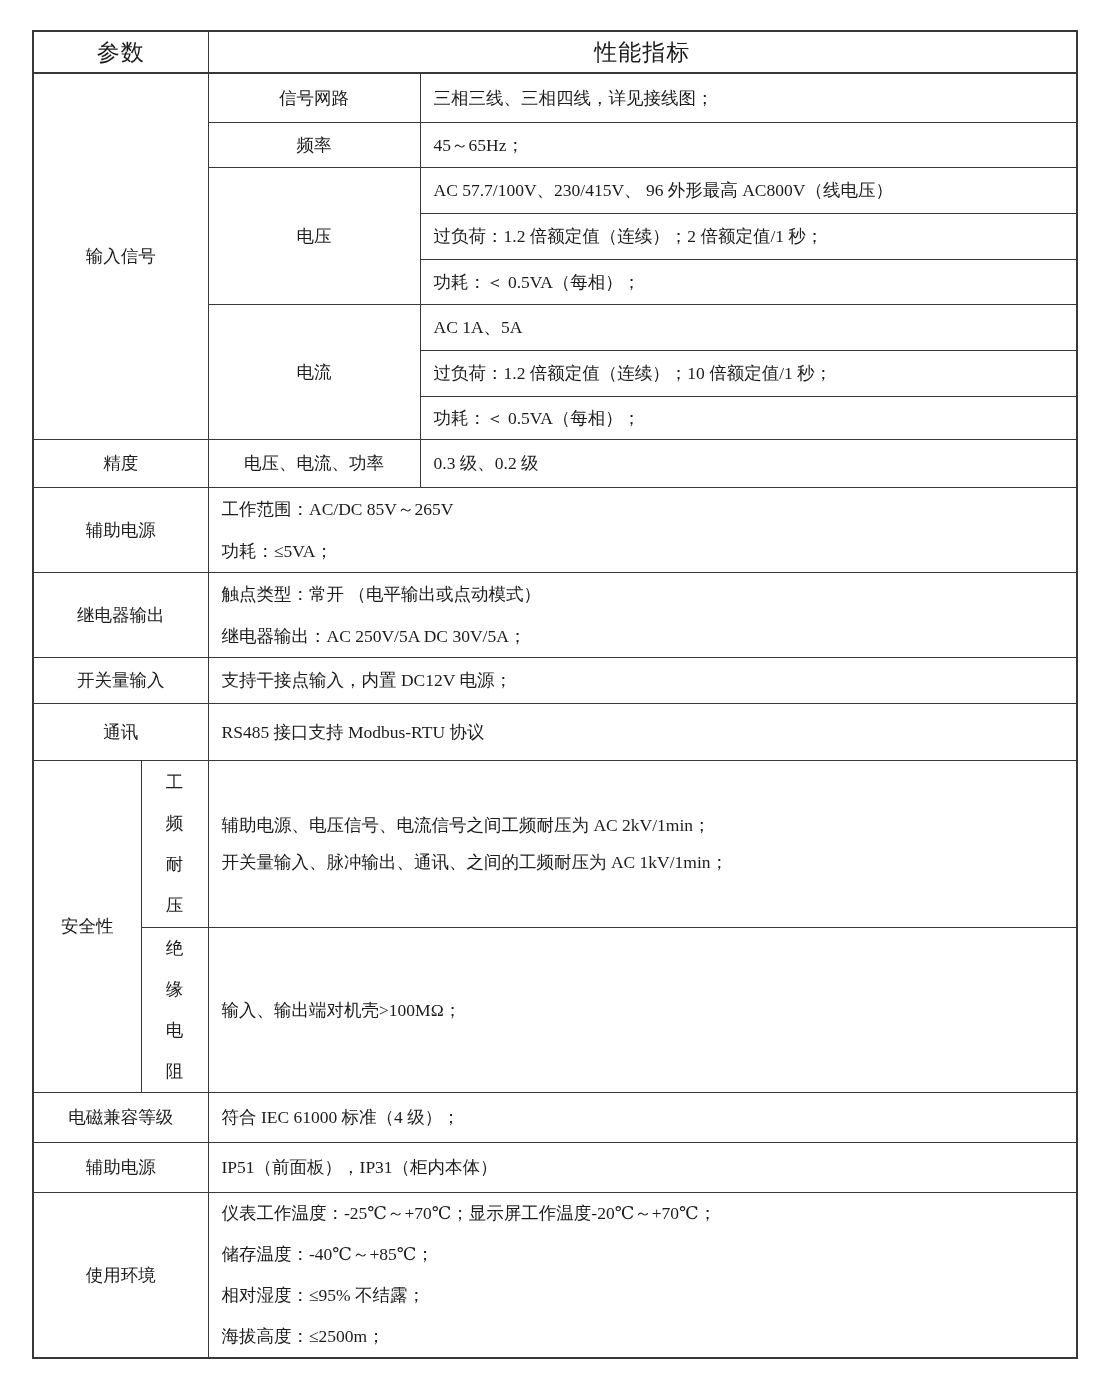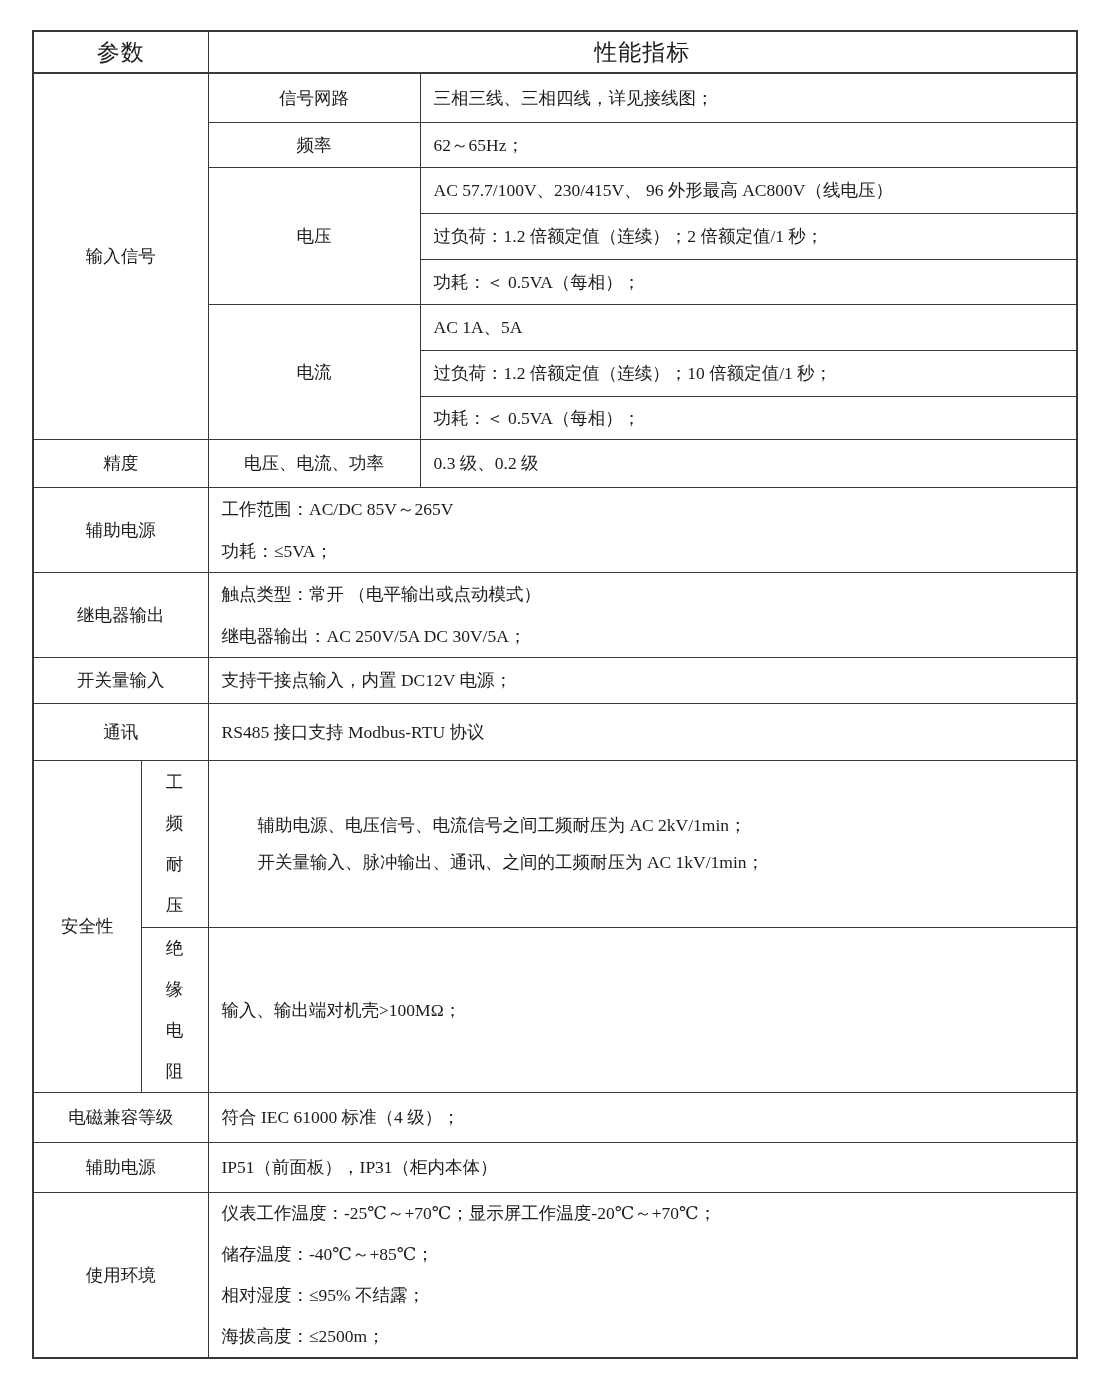--- a/index.html
+++ b/index.html
@@ -37,21 +37,21 @@
   td.val {
     text-align:left;
     vertical-align:middle;
     padding-left:13px;
     padding-right:20px;
   }
   td.ml { vertical-align:middle; padding-left:13px; padding-right:8px; }
   td.ml div { text-align:left; }
   td.lh42 div { line-height:42px; }
   td.lh41 div { line-height:41px; }
-  td.lh37 div { line-height:37px;margin-left:36px; }
+  td.lh37 div { line-height:37px; }
   td.vlbl { text-align:center; vertical-align:middle; }
   td.vlbl div { line-height:41px; }
 </style>
 </head>
 <body>
 
 <div class="page">
   <table class="spec">
     <colgroup>
       <col style="width:108px">
@@ -66,21 +66,21 @@
       <td colspan="2">性能指标</td>
     </tr>
 
     <tr style="height:49px">
       <td colspan="2" rowspan="8" class="lbl">输入信号</td>
       <td class="lbl">信号网路</td>
       <td class="val">三相三线、三相四线，详见接线图；</td>
     </tr>
     <tr style="height:45px">
       <td class="lbl">频率</td>
-      <td class="val">62～65Hz；</td>
+      <td class="val">45～65Hz；</td>
     </tr>
     <tr style="height:46px">
       <td rowspan="3" class="lbl">电压</td>
       <td class="val">AC 57.7/100V、230/415V、 96 外形最高 AC800V（线电压）</td>
     </tr>
     <tr style="height:46px">
       <td class="val">过负荷：1.2 倍额定值（连续）；2 倍额定值/1 秒；</td>
     </tr>
     <tr style="height:45px">
       <td class="val">功耗：＜ 0.5VA（每相）；</td>

